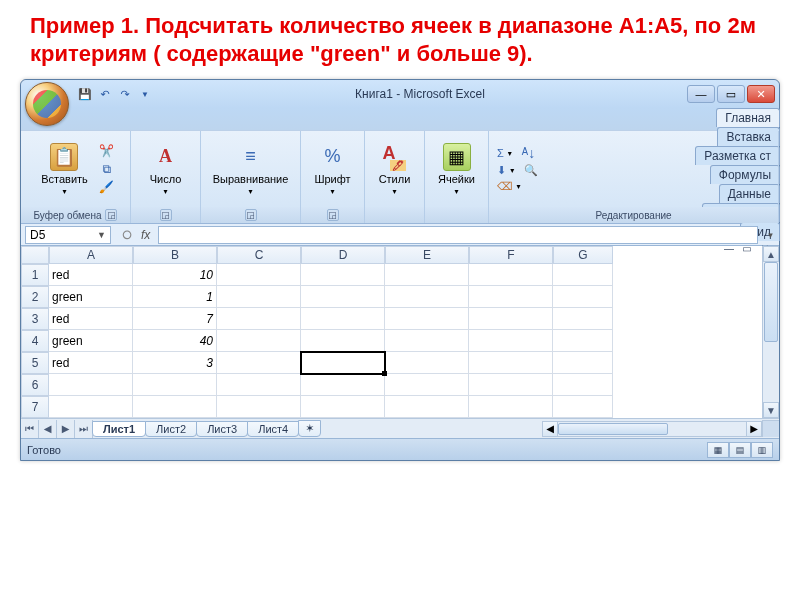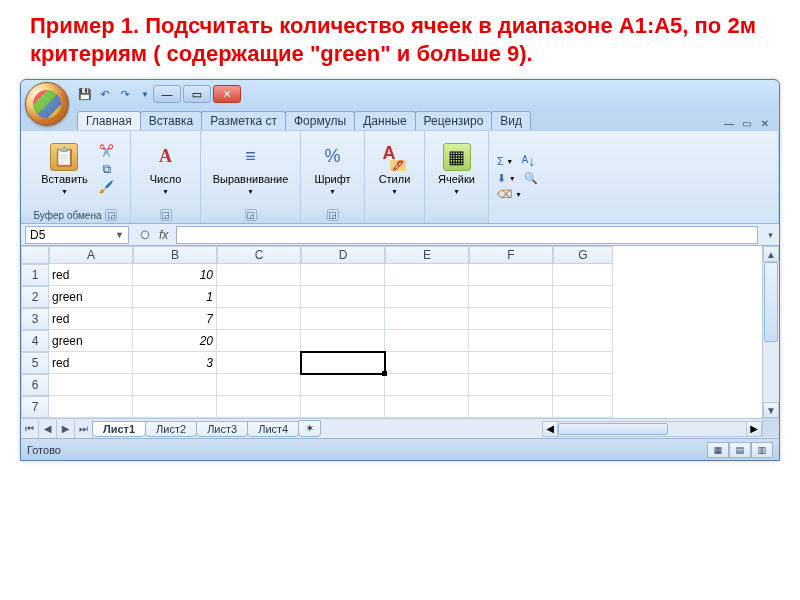--- a/index.html
+++ b/index.html
@@ -10,38 +10,38 @@
   .titlebar { height: 28px; background: linear-gradient(#cfe5fb, #bdd8f4); display: flex; align-items: center; border-radius: 6px 6px 0 0; position: relative; }
   .office-btn { position: absolute; left: 4px; top: 2px; width: 44px; height: 44px; border-radius: 50%; background: radial-gradient(circle at 30% 30%, #fff, #f8d080 30%, #d07830 60%, #9b4e1a 100%); border: 1px solid #8a5a2a; box-shadow: 0 1px 3px rgba(0,0,0,0.3); z-index: 10; display: flex; align-items: center; justify-content: center; }
   .office-btn-inner { width: 28px; height: 28px; border-radius: 50%; background: linear-gradient(135deg, #f04040 0 25%, #5bbf3a 25% 50%, #3a7bd5 50% 75%, #f5b840 75% 100%); opacity: 0.8; }
   .qat { margin-left: 56px; display: flex; align-items: center; gap: 4px; }
   .qat .qicon { width: 16px; height: 16px; border-radius: 2px; display: inline-flex; align-items: center; justify-content: center; font-size: 11px; }
   .title-center { flex: 1; text-align: center; font-size: 12px; color: #2a3a55; }
   .win-controls { display: flex; margin-right: 4px; gap: 2px; }
   .win-btn { width: 28px; height: 18px; border-radius: 3px; display: flex; align-items: center; justify-content: center; font-size: 11px; background: linear-gradient(#d8e8fa, #b5cded); border: 1px solid #8aa8ce; }
   .win-btn.close { background: linear-gradient(#f29a8e, #d94a3a); border: 1px solid #b33a2a; color: #fff; }
   
-  .ribbon-tabs { display: flex; align-items: flex-end; height: 22px; background: linear-gradient(#bdd8f4, #bdd5ee); padding-left: 56px; font-size: 12px; }
+  .ribbon-tabs { display: flex; align-items: flex-end; height: 22px; background: linear-gradient(#bdd8f4, #bdd5ee); padding-left: 56px; font-size: 12px; flex-direction: column; }
   .rtab { padding: 2px 8px; border: 1px solid #8aa8ce; border-bottom: none; background: #cde2f7; margin-right: -1px; border-radius: 3px 3px 0 0; color: #2a3a55; }
   .rtab.active { background: #e8f1fb; }
   .mdi-controls { margin-left: auto; margin-right: 6px; display: flex; gap: 2px; }
   .mdi-btn { width: 16px; height: 14px; font-size: 10px; display: flex; align-items: center; justify-content: center; color: #3a4a65; }
   
   .ribbon { background: linear-gradient(#e8f1fb, #d2e4f6); border-top: 1px solid #bcd0e8; border-bottom: 1px solid #99b6d9; display: flex; height: 94px; font-size: 11px; }
   .rgroup { border-right: 1px solid #b5cde8; display: flex; flex-direction: column; }
   .rgroup-body { flex: 1; display: flex; align-items: center; justify-content: center; padding: 2px 6px; gap: 4px; }
   .rgroup-label { height: 16px; background: linear-gradient(#d5e5f6, #c5d9ee); text-align: center; font-size: 10px; color: #3a4a65; display: flex; align-items: center; justify-content: center; padding: 0 4px; gap: 4px; }
   .big-btn { display: flex; flex-direction: column; align-items: center; gap: 2px; padding: 2px 6px; border-radius: 3px; }
   .big-btn .icon { width: 28px; height: 28px; border-radius: 3px; display: flex; align-items: center; justify-content: center; font-size: 18px; }
   .small-stack { display: flex; flex-direction: column; gap: 2px; }
   .small-stack .sicon { width: 18px; height: 16px; display: flex; align-items: center; justify-content: center; font-size: 12px; }
   .launcher { font-size: 9px; color: #4a5a75; border: 1px solid #9ab6d6; width: 12px; height: 12px; display: inline-flex; align-items: center; justify-content: center; border-radius: 2px; }
   
   .namebar { height: 22px; background: #e3eefa; display: flex; align-items: center; border-bottom: 1px solid #9ab6d6; font-size: 12px; }
-  .namebox { width: 104px; background: #fff; border: 1px solid #9ab6d6; margin: 2px 0 2px 4px; height: 18px; display: flex; align-items: center; padding: 0 4px; }
+  .namebox { width: 86px; background: #fff; border: 1px solid #9ab6d6; margin: 2px 0 2px 4px; height: 18px; display: flex; align-items: center; padding: 0 4px; }
   .namebox .dd { margin-left: auto; font-size: 9px; color: #555; }
   .nb-btn { width: 20px; text-align: center; color: #888; }
   .fx { font-style: italic; color: #555; margin: 0 4px; }
   .formula-in { flex: 1; background: #fff; border: 1px solid #9ab6d6; height: 18px; margin: 2px 4px; }
   
   .grid-area { display: flex; background: #fff; }
   .rowhdrs { width: 28px; }
   .corner, .rowhdr, .colhdr { background: linear-gradient(#f3f7fc, #e3edf8); border: 1px solid #c5d3e5; font-size: 12px; text-align: center; color: #3a4a65; }
   .corner { height: 18px; width: 28px; }
   .rowhdr { height: 22px; display: flex; align-items: center; justify-content: center; }
@@ -88,20 +88,21 @@
   <div class="titlebar">
     <div class="office-btn">
         <div class="office-btn-inner"></div>
       </div>
     <div class="qat">
       <span class="qicon" style="color:#2a5aa5">💾</span>
       <span class="qicon" style="color:#2a5aa5">↶</span>
       <span class="qicon" style="color:#2a5aa5">↷</span>
       <span class="qicon" style="font-size:8px;color:#2a5aa5">▼</span>
     </div>
+    <div class="title-center">Книга1 - Microsoft Excel</div>
     <div class="win-controls">
       <div class="win-btn">—</div>
       <div class="win-btn">▭</div>
       <div class="win-btn close">✕</div>
     </div>
   </div>
 
   <div class="ribbon-tabs">
     <div class="rtab active">Главная</div>
     <div class="rtab">Вставка</div>
@@ -205,20 +206,23 @@
         <div style="display:flex;gap:4px;align-items:center">
             <span style="color:#3a6ab5">⬇</span>
             <span style="font-size:8px">▾</span>
             <span style="margin-left:6px">🔍</span>
           </div>
         <div style="display:flex;gap:4px;align-items:center">
             <span style="color:#c07030">⌫</span>
             <span style="font-size:8px">▾</span>
           </div>
       </div>
+      <div class="rgroup-label">
+          <span>Редактирование</span>
+        </div>
     </div>
   </div>
 
   <div class="namebar">
     <div class="namebox">
       <span>D5</span>
         <span class="dd">▼</span>
     </div>
     <div class="nb-btn" style="background:#e3eefa;border-radius:3px;margin-left:6px">⭘</div>
     <div class="fx">fx</div>
@@ -269,21 +273,21 @@
         <div class="cell">red</div>
         <div class="cell r">7</div>
         <div class="cell"></div>
         <div class="cell"></div>
         <div class="cell"></div>
         <div class="cell"></div>
         <div class="cell" style="flex:0 0 60px"></div>
       </div>
       <div class="cellrow">
         <div class="cell">green</div>
-        <div class="cell r">20</div>
+        <div class="cell r">40</div>
         <div class="cell"></div>
         <div class="cell"></div>
         <div class="cell"></div>
         <div class="cell"></div>
         <div class="cell" style="flex:0 0 60px"></div>
       </div>
       <div class="cellrow">
         <div class="cell">red</div>
         <div class="cell r">3</div>
         <div class="cell"></div>

